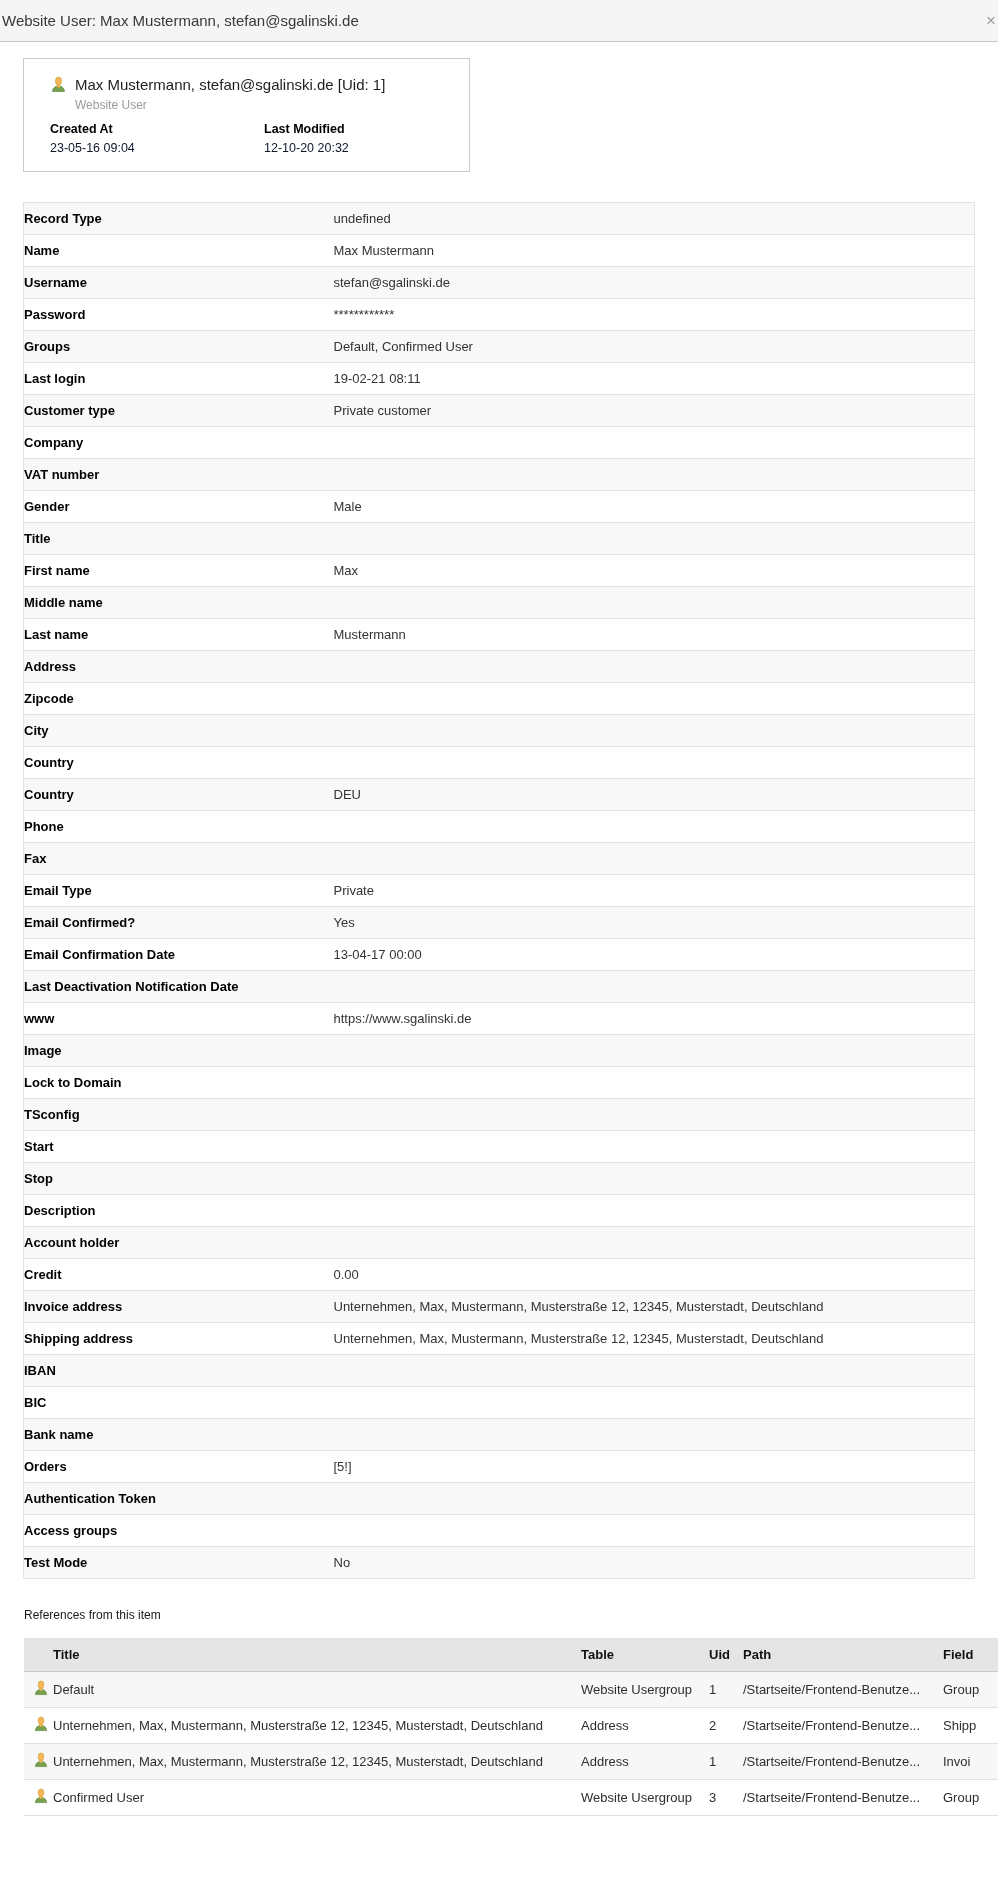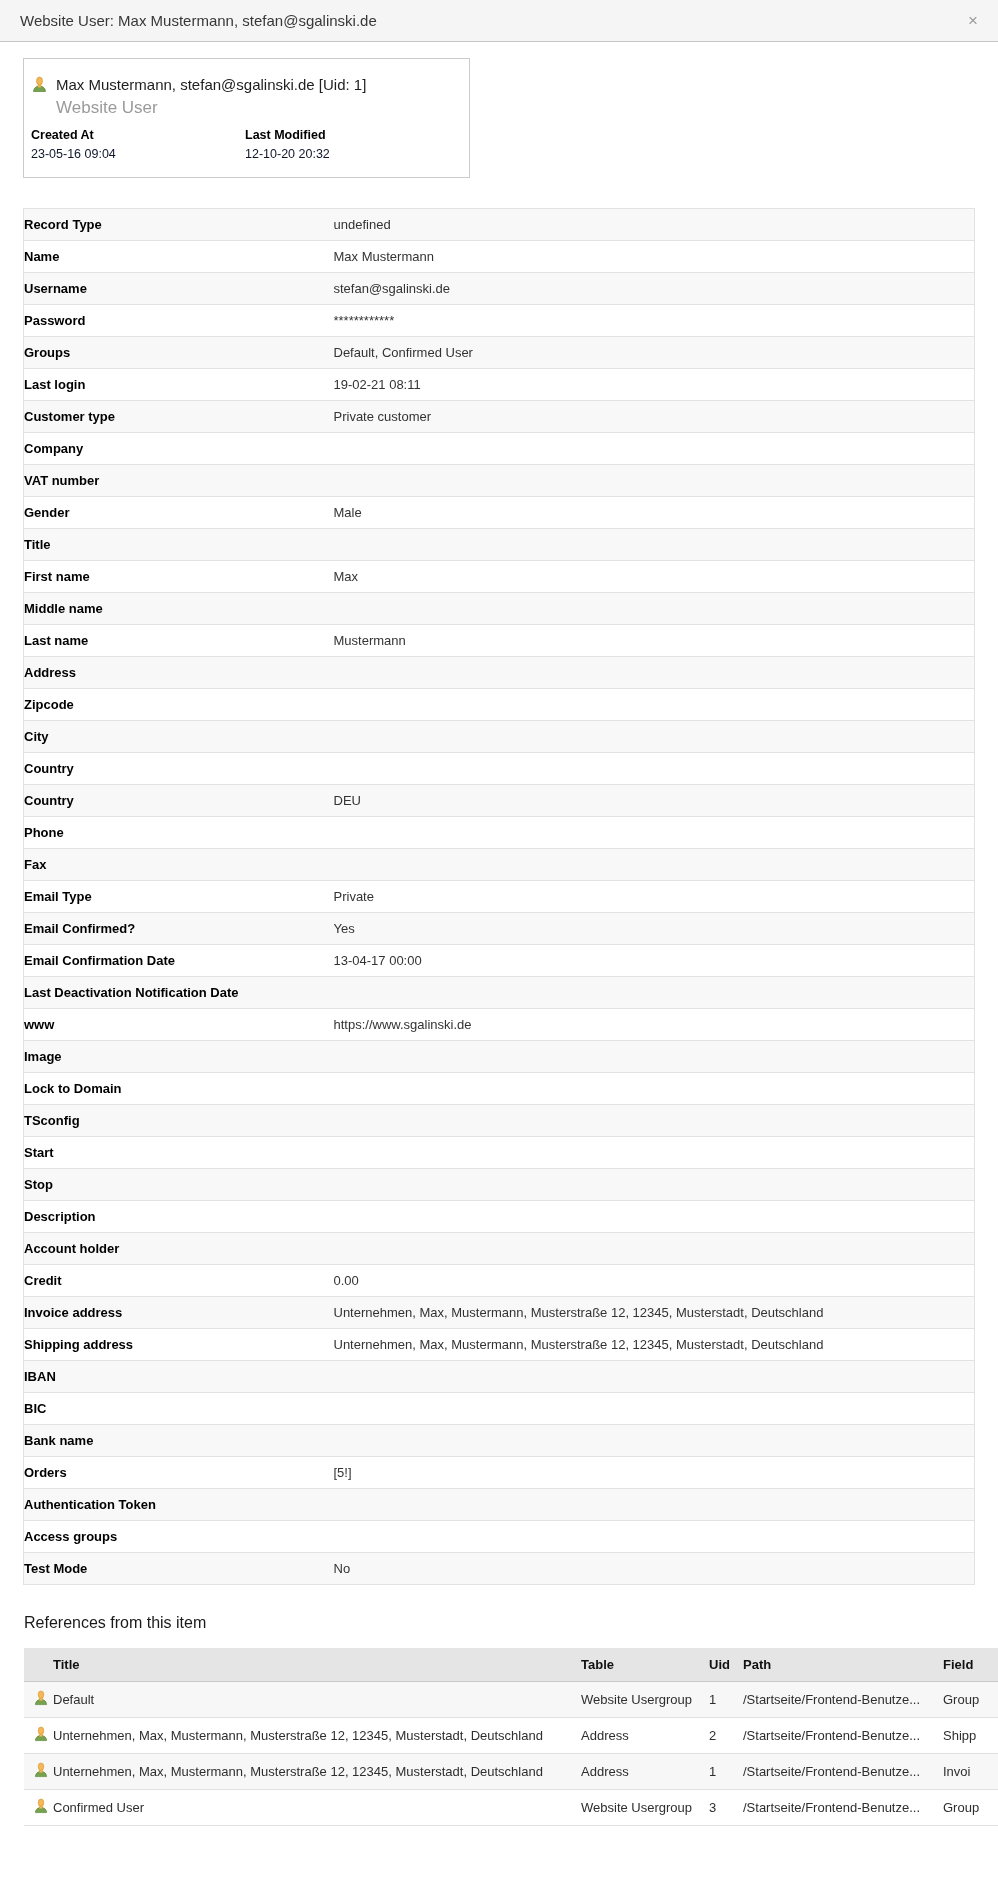--- a/index.html
+++ b/index.html
@@ -15,21 +15,21 @@
     position: relative;
   }
 
   
   .modal-header {
     height: 41px;
     background: #f5f5f5;
     border-bottom: 1px solid #c8c8c8;
     display: flex;
     align-items: center;
-    padding: 0 20px;
+    padding: 0 2px;
   }
   .modal-title {
     font-size: 15px;
     color: #383838;
   }
   .close-btn {
     margin-left: auto;
     background: none;
     border: none;
     padding: 0;
@@ -40,42 +40,42 @@
     font-family: inherit;
   }
 
   
   .info-card {
     margin: 16px 0 0 23px;
     width: 447px;
     box-sizing: border-box;
     border: 1px solid #cbcbcb;
     background: #fff;
-    padding: 17px 18px 16px 7px;
+    padding: 17px 18px 16px 26px;
   }
   .card-title-row {
     display: flex;
     align-items: center;
   }
   .fe-user-icon {
     width: 17px;
     height: 17px;
     flex: none;
     display: inline-block;
     margin-right: 8px;
   }
   .fe-user-icon svg { display: block; }
   .card-title {
     font-size: 15px;
     color: #1e1e1e;
     white-space: nowrap;
   }
   .card-subtitle {
     margin: 5px 0 0 25px;
-    font-size: 17px;
+    font-size: 12px;
     color: #9a9a9a;
   }
   .card-dates {
     display: flex;
     margin-top: 10px;
   }
   .date-col { min-width: 0; }
   .date-col:first-child { width: 214px; }
   .date-label {
     font-size: 12.5px;
@@ -112,21 +112,21 @@
     box-sizing: border-box;
     padding-left: 9px;
     font-weight: bold;
     color: #000;
   }
   .d-value { color: #333333; }
 
   
   .refs-heading {
     margin: 29px 0 0 24px;
-    font-size: 16px;
+    font-size: 12px;
     font-weight: 400;
     color: #1a1a1a;
   }
   .refs-table {
     margin: 16px 0 0 24px;
     width: 1049px;
     border-collapse: collapse;
     table-layout: fixed;
     font-size: 13px;
   }

